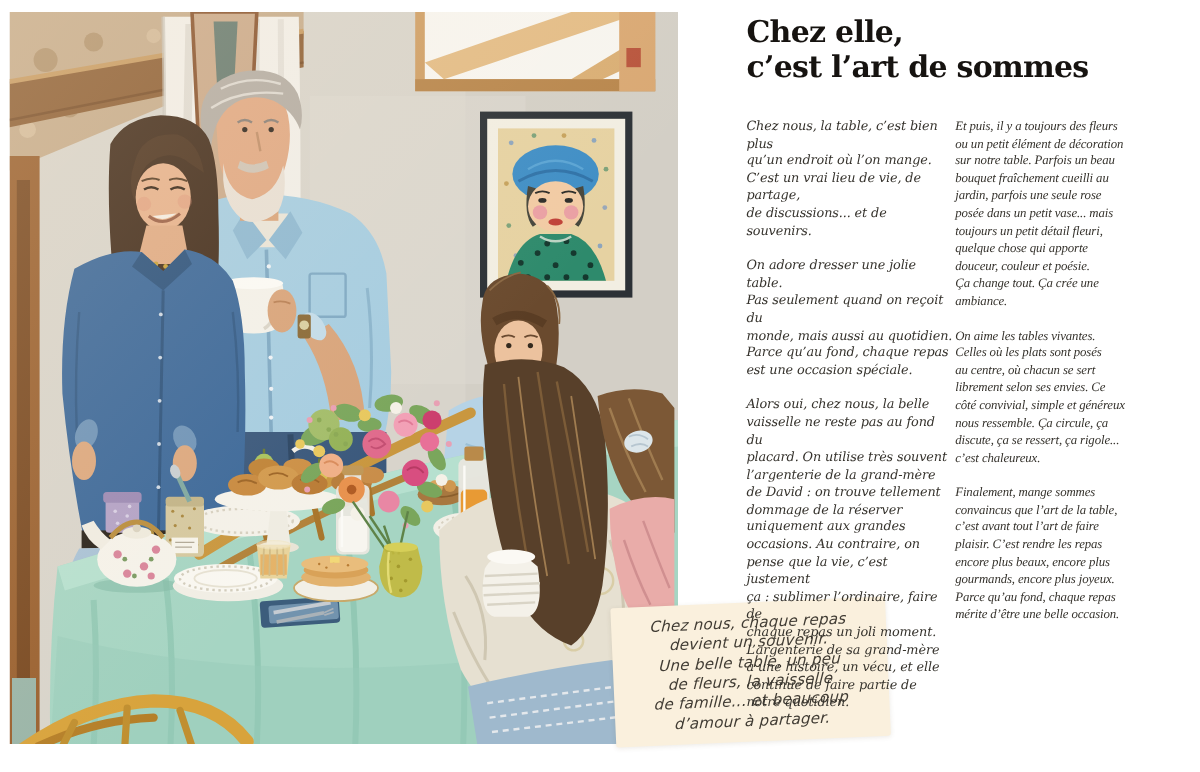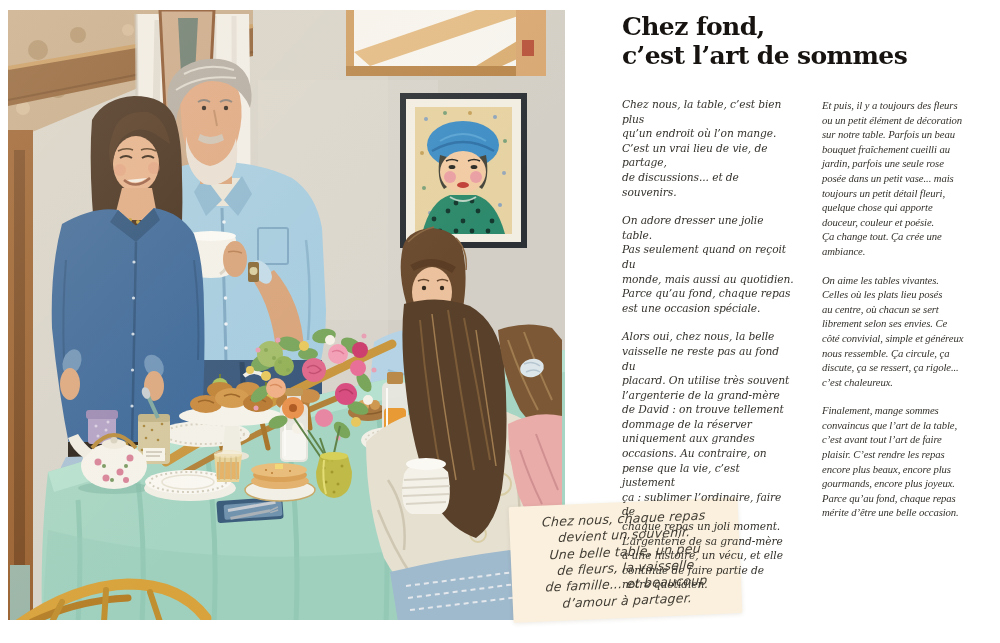--- a/index.html
+++ b/index.html
@@ -5,21 +5,21 @@
   html,body{margin:0;padding:0;background:#ffffff;}
   .spread{position:relative;width:1000px;height:643px;background:#ffffff;overflow:hidden;
           font-family:"DejaVu Serif","Liberation Serif",serif;}
   
   .photo{position:absolute;left:8px;top:10px;width:557px;height:610px;margin:0;padding:0;}
   .photo svg{display:block;width:100%;height:100%;}
   
   .editorial{position:absolute;left:622px;top:12px;width:360px;}
   .title{margin:0 0 28px 0;font-weight:bold;font-size:25px;line-height:29px;
          letter-spacing:-0.6px;color:#161310;}
-  .columns{display:flex;gap:28px;}
+  .columns{display:flex;gap:2px;}
   .col{flex:none;}
   .col-1{width:172px;}
   .col-2{width:176px;font-family:Liberation Serif, serif;}
   .col p{margin:0 0 14px 0;font-size:10.7px;line-height:14.6px;font-style:italic;
          letter-spacing:-0.1px;color:#35322c;white-space:pre-line;}
   
   .note-card{position:absolute;left:511px;top:502px;width:229px;height:116px;
              background:#faf0dd;border-radius:2px;transform:rotate(-2.5deg);
              box-shadow:0 1px 4px rgba(90,70,40,0.12);
              display:flex;flex-direction:column;justify-content:center;
@@ -557,21 +557,21 @@
     <div class="note-line">Chez nous, chaque repas</div>
     <div class="note-line">devient un souvenir.</div>
     <div class="note-line">Une belle table, un peu</div>
     <div class="note-line">de fleurs, la vaisselle</div>
     <div class="note-line">de famille... et beaucoup</div>
     <div class="note-line">d’amour à partager.</div>
   </aside>
 
   <section class="editorial">
     <h1 class="title">
-      <div>Chez fond,</div>
+      <div>Chez elle,</div>
       <div>c’est l’art de sommes</div>
     </h1>
     <div class="columns">
       <div class="col col-1">
         <p>Chez nous, la table, c’est bien plus
 qu’un endroit où l’on mange.
 C’est un vrai lieu de vie, de partage,
 de discussions... et de souvenirs.</p>
         <p>On adore dresser une jolie table.
 Pas seulement quand on reçoit du
@@ -600,21 +600,21 @@
 sur notre table. Parfois un beau
 bouquet fraîchement cueilli au
 jardin, parfois une seule rose
 posée dans un petit vase... mais
 toujours un petit détail fleuri,
 quelque chose qui apporte
 douceur, couleur et poésie.
 Ça change tout. Ça crée une
 ambiance.</p>
         <p>On aime les tables vivantes.
-Celles où les plats lieu posés
+Celles où les plats sont posés
 au centre, où chacun se sert
 librement selon ses envies. Ce
 côté convivial, simple et généreux
 nous ressemble. Ça circule, ça
 discute, ça se ressert, ça rigole...
 c’est chaleureux.</p>
         <p>Finalement, mange sommes
 convaincus que l’art de la table,
 c’est avant tout l’art de faire
 plaisir. C’est rendre les repas

